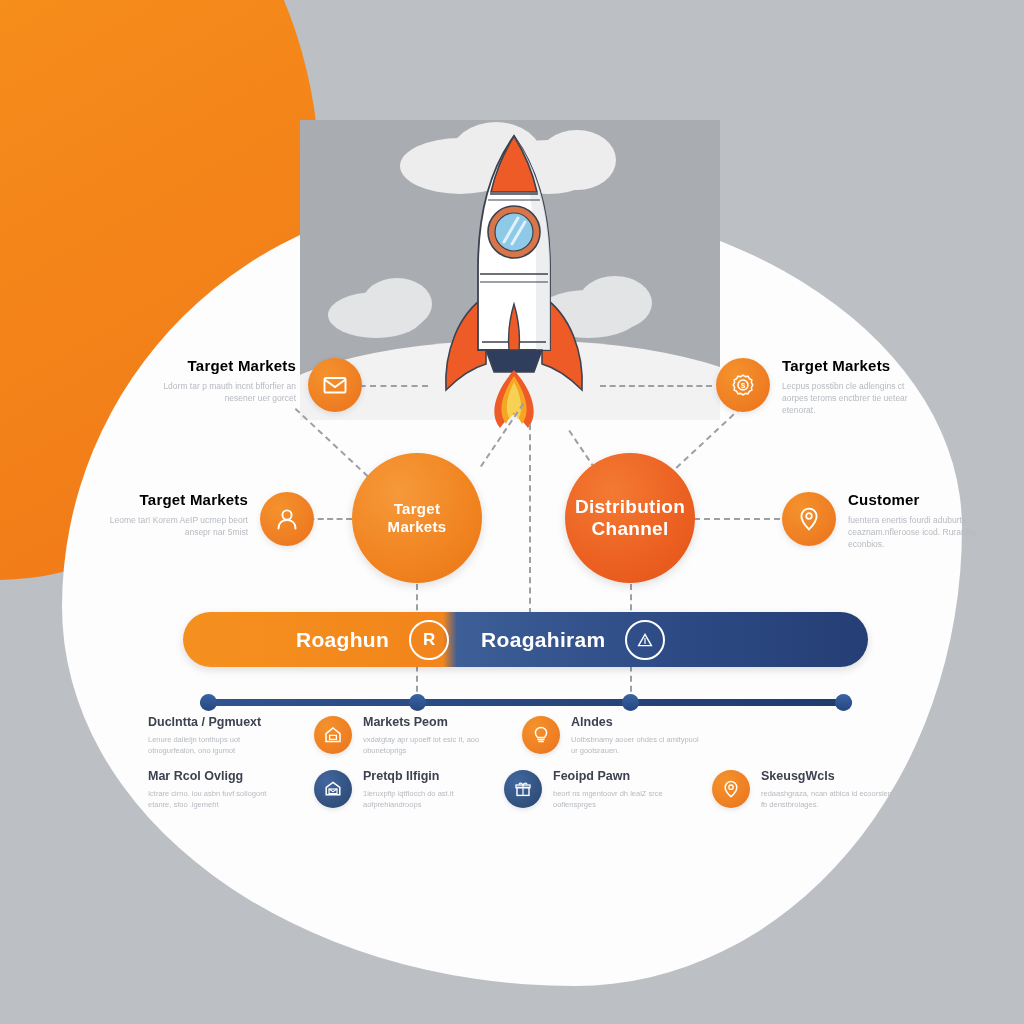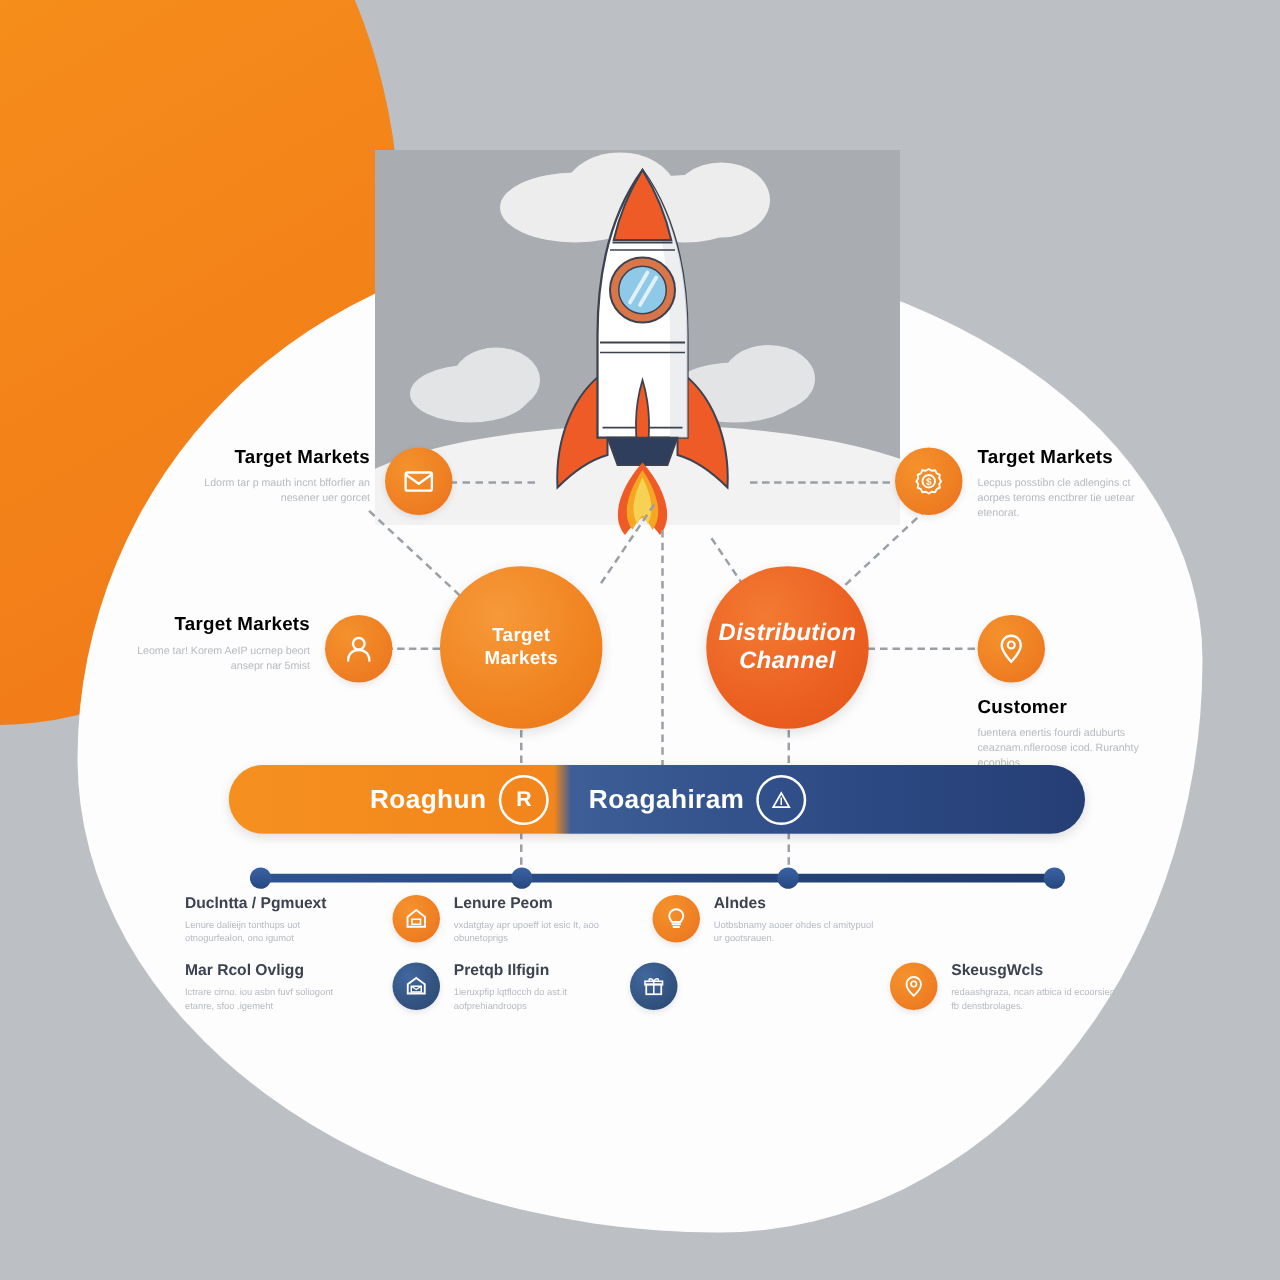--- a/index.html
+++ b/index.html
@@ -68,21 +68,21 @@
     background:radial-gradient(circle at 36% 30%,#f6993a 0%,#f0831f 62%,#ea7418 100%);}
   .hub-b{width:130px;height:130px;font-size:19px;
     background:radial-gradient(circle at 36% 30%,#f37a33 0%,#eb5f20 62%,#e2541a 100%);}
 
   
   .banner{
     position:absolute;left:183px;top:612px;width:685px;height:55px;border-radius:28px;
     background:linear-gradient(90deg,#f5901f 0%,#f2851c 38%,#3d5e96 40%,#2d4a85 72%,#253f75 100%);
     display:flex;align-items:center;box-shadow:0 3px 9px rgba(0,0,0,.13);
   }
-  .banner-seg{display:flex;align-items:center;gap:10px;}
+  .banner-seg{display:flex;align-items:center;gap:20px;}
   .banner-label{color:#fff;font-weight:700;font-size:21px;letter-spacing:.3px;}
   .banner-badge{
     width:36px;height:36px;border-radius:50%;border:2px solid #fff;
     display:flex;align-items:center;justify-content:center;color:#fff;
     font-weight:700;font-size:17px;
   }
 
   
   .timeline{position:absolute;left:200px;top:694px;width:652px;height:16px;}
   .tl-line{position:absolute;left:0;top:5px;width:100%;height:7px;border-radius:4px;
@@ -204,40 +204,40 @@
         <circle cx="13" cy="13" r="5" fill="none" stroke="#fff" stroke-width="1.5"></circle>
         <text x="13" y="16.4" font-size="8" font-family="Liberation Sans, sans-serif" fill="#fff" text-anchor="middle" font-weight="bold">$</text>
       </svg>
     </div>
     <div class="node-text right">
       <div class="node-title">Target Markets</div>
       <div class="node-body">Lecpus posstibn cle adlengins ct aorpes teroms enctbrer tie uetear etenorat.</div>
     </div>
   </div>
 
-  <div class="node" style="left:782px;top:492px;flex-direction:column;">
+  <div class="node" style="left:782px;top:492px;">
     <div class="bubble">
       <svg width="26" height="26" viewBox="0 0 26 26">
           <path d="M13 2.6 C17.3 2.6 20.6 6 20.6 10.2 C20.6 15.6 13 23.4 13 23.4 C13 23.4 5.4 15.6 5.4 10.2 C5.4 6 8.7 2.6 13 2.6 Z" fill="none" stroke="#fff" stroke-width="1.9"></path>
           <circle cx="13" cy="10" r="2.8" fill="none" stroke="#fff" stroke-width="1.7"></circle>
         </svg>
     </div>
     <div class="node-text right">
       <div class="node-title">Customer</div>
       <div class="node-body">fuentera enertis fourdi aduburts ceaznam.nfleroose icod. Ruranhty econbios.</div>
     </div>
   </div>
 
   <div class="hub hub-a" style="left:352px;top:453px;">
     <div>
       <div>Target</div>
       <div>Markets</div>
     </div>
   </div>
-  <div class="hub hub-b" style="left:565px;top:453px;font-style:italic;">
+  <div class="hub hub-b" style="left:565px;top:453px;">
     <div>
       <div>Distribution</div>
       <div>Channel</div>
     </div>
   </div>
 
   <div class="banner">
     <div class="banner-seg" style="margin-left:113px;">
       <span class="banner-label">Roaghun</span>
       <span class="banner-badge">R</span>
@@ -271,21 +271,21 @@
         </div>
       </div>
       <div class="bcell" style="width:208px;">
         <div class="b-ico orange">
           <svg width="20" height="20" viewBox="0 0 20 20">
               <path d="M10 3 L17 8.6 L17 16.4 L3 16.4 L3 8.6 Z" fill="none" stroke="#fff" stroke-width="1.5"></path>
               <path d="M6.6 10.4 L13.4 10.4 L13.4 14.4 L6.6 14.4 Z" fill="none" stroke="#fff" stroke-width="1.3"></path>
             </svg>
         </div>
         <div class="b-txt">
-          <div class="b-title">Lenure Peom</div>
+          <div class="b-title">Markets Peom</div>
           <div class="b-body">vxdatgtay apr upoeff iot esic It, aoo obunetoprigs</div>
         </div>
       </div>
       <div class="bcell" style="width:196px;">
         <div class="b-ico orange">
           <svg width="20" height="20" viewBox="0 0 20 20">
               <path d="M10 2.4 C13.2 2.4 15.6 4.8 15.6 7.8 C15.6 10 14.2 11.4 13.4 12.6 L6.6 12.6 C5.8 11.4 4.4 10 4.4 7.8 C4.4 4.8 6.8 2.4 10 2.4 Z" fill="none" stroke="#fff" stroke-width="1.5"></path>
               <path d="M7 14.4 L13 14.4 M7.8 16.6 L12.2 16.6" stroke="#fff" stroke-width="1.5" stroke-linecap="round"></path>
             </svg>
         </div>
@@ -318,20 +318,24 @@
       </div>
       <div class="bcell" style="width:208px;">
         <div class="b-ico blue">
           <svg width="20" height="20" viewBox="0 0 20 20">
               <rect x="4" y="8.4" width="12" height="8" fill="none" stroke="#fff" stroke-width="1.4"></rect>
               <rect x="3" y="6" width="14" height="2.8" fill="none" stroke="#fff" stroke-width="1.3"></rect>
               <path d="M10 6 L10 16.4" stroke="#fff" stroke-width="1.2"></path>
               <path d="M10 6 C8.6 3.4 5.6 3.6 6.4 5.6 M10 6 C11.4 3.4 14.4 3.6 13.6 5.6" fill="none" stroke="#fff" stroke-width="1.2"></path>
             </svg>
         </div>
+        <div class="b-txt">
+          <div class="b-title">Feoipd Pawn</div>
+          <div class="b-body">beort ns mgentoovr dh leaiZ srce ooflensprges</div>
+        </div>
       </div>
       <div class="bcell" style="width:196px;">
         <div class="b-ico orange">
           <svg width="20" height="20" viewBox="0 0 20 20">
               <path d="M10 2.6 C13.2 2.6 15.8 5.2 15.8 8.4 C15.8 12.4 10 17.6 10 17.6 C10 17.6 4.2 12.4 4.2 8.4 C4.2 5.2 6.8 2.6 10 2.6 Z" fill="none" stroke="#fff" stroke-width="1.5"></path>
               <circle cx="10" cy="8.2" r="2.2" fill="none" stroke="#fff" stroke-width="1.3"></circle>
             </svg>
         </div>
         <div class="b-txt">
           <div class="b-title">SkeusgWcls</div>

